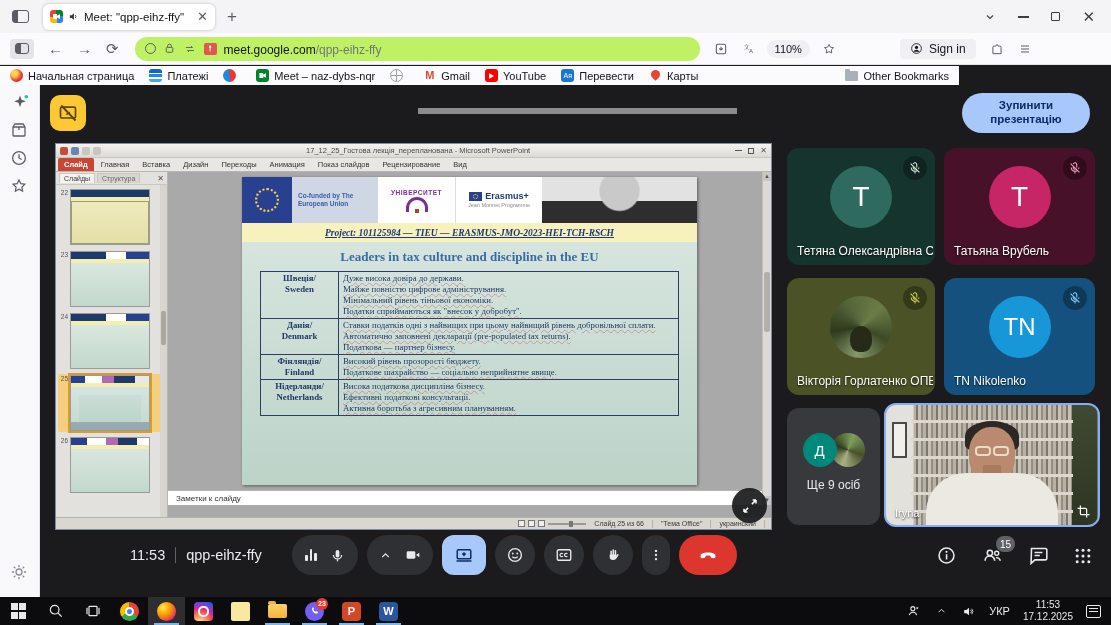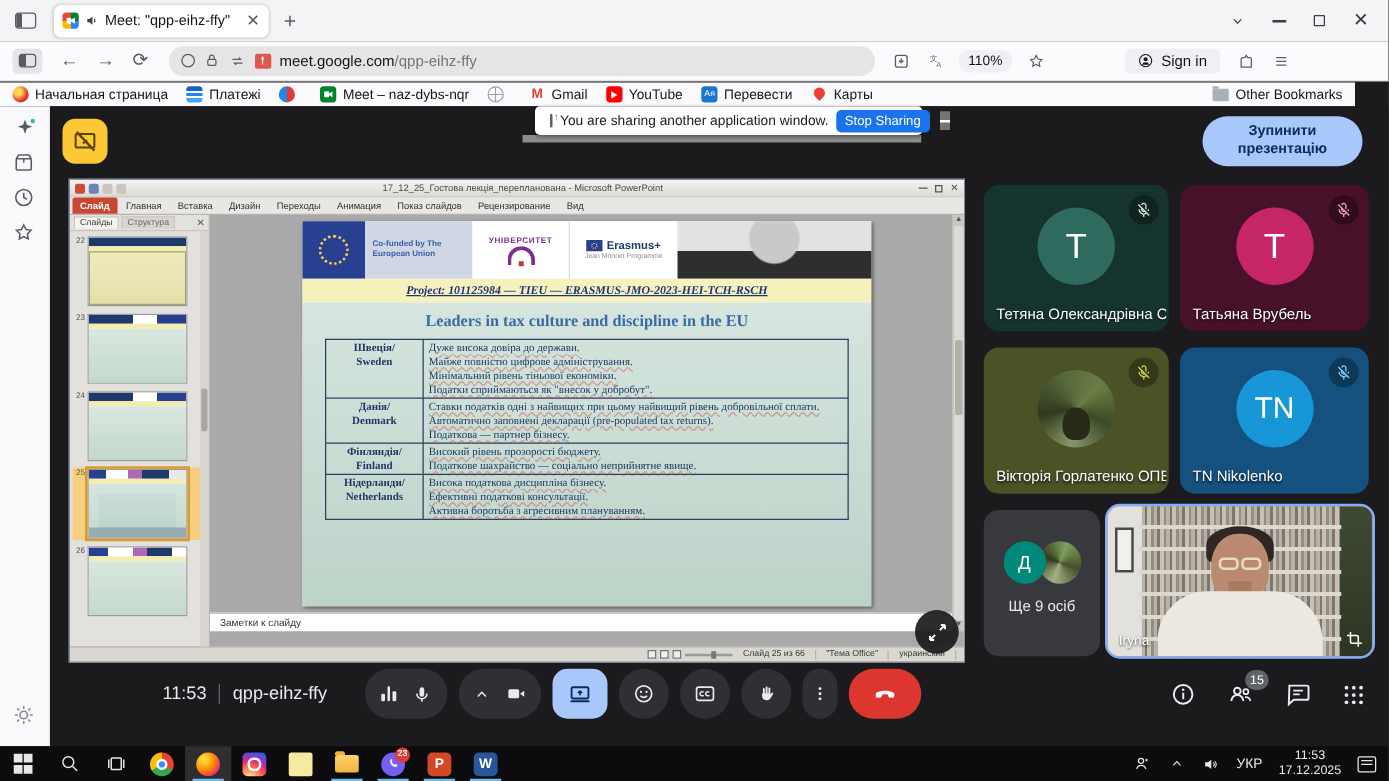--- a/index.html
+++ b/index.html
@@ -16,31 +16,31 @@
 .tclose{font-size:13px;color:#5b5b66}
 .newtab{font-size:17px;color:#5b5b66;margin-left:12px}
 .wctr{margin-left:auto;display:flex;align-items:center;gap:22px;padding-right:16px;color:#3c3c43}
 .mini{width:11px;height:2px;background:#3c3c43}
 .rest{width:9px;height:9px;border:1.2px solid #3c3c43;border-radius:1px}
 .xbig{font-size:15px;line-height:1}
 
 .nav{position:absolute;left:0;top:33px;width:1111px;height:32px;background:#fbfbfe;border-bottom:1px solid #e1e1e6;display:flex;align-items:center}
 .sbtn{width:24px;height:20px;background:#e4e4e9;border-radius:4px;display:flex;align-items:center;justify-content:center;margin-left:10px}
 .navic{color:#5b5b66;margin-left:14px;font-size:15px;line-height:1}
-.urlbar{margin-left:16px;width:565px;height:24px;background:#e5e5e5;border-radius:12px;display:flex;align-items:center;padding:0 10px;gap:7px}
+.urlbar{margin-left:16px;width:565px;height:24px;background:#bef264;border-radius:12px;display:flex;align-items:center;padding:0 10px;gap:7px}
 .urlhost{font-size:12px;color:#15141a}
 .urlpath{font-size:12px;color:#74737c}
 .ring{width:11px;height:11px;border:1.5px solid #5b5b66;border-radius:50%}
 .sharebox{width:13px;height:12px;background:#e2574c;border-radius:2px;position:relative}
 .sharebox::after{content:"";position:absolute;left:5px;top:2px;width:3px;height:7px;background:#fff;clip-path:polygon(50% 0,100% 45%,65% 45%,65% 100%,35% 100%,35% 45%,0 45%)}
 .zoompill{font-size:11px;color:#15141a;background:#f0f0f4;border-radius:10px;padding:3px 8px;margin-left:10px}
 .rnav{display:flex;align-items:center;gap:14px;margin-left:14px;color:#5b5b66}
 .signin{margin-left:64px;display:flex;align-items:center;gap:6px;background:#f0f0f4;border-radius:4px;padding:3px 10px;font-size:12px;color:#15141a}
 
-.bmbar{position:absolute;left:0;top:66px;width:1084px;height:19px;background:#fbfbfe;display:flex;align-items:center;padding:0 10px}
+.bmbar{position:absolute;left:0;top:66px;width:959px;height:19px;background:#fbfbfe;display:flex;align-items:center;padding:0 10px}
 .bmitems{display:flex;align-items:center;gap:15px}
 .bm{display:flex;align-items:center;gap:5px}
 .bmlabel{font-size:11px;color:#15141a;white-space:nowrap}
 .bmico{width:13px;height:13px;border-radius:3px;display:inline-block;position:relative;flex:none}
 .bmico.home{border-radius:50%;background:radial-gradient(circle at 35% 35%,#ffd54f 22%,#e53935 60%,#b71c1c)}
 .bmico.pay{background:linear-gradient(180deg,#1565c0 0 28%,#fff 28% 40%,#1e88e5 40% 62%,#fff 62% 74%,#42a5f5 74%)}
 .bmico.dot{border-radius:50%;background:conic-gradient(#e53935 0 50%,#1e88e5 0)}
 .bmico.meet{background:#00832d}
 .bmico.meet::after{content:"";position:absolute;inset:3px;background:#fff;clip-path:polygon(0 15%,55% 15%,55% 40%,100% 15%,100% 85%,55% 60%,55% 85%,0 85%)}
 .bmico.globe{border:1.5px solid #9aa0a6;border-radius:50%;background:linear-gradient(90deg,transparent 44%,#9aa0a6 44% 56%,transparent 56%),linear-gradient(0deg,transparent 44%,#9aa0a6 44% 56%,transparent 56%)}
@@ -385,29 +385,20 @@
         </svg>
       <svg class="fxi" style="top:92px" width="18" height="18" viewBox="0 0 24 24">
           <path d="M12 4l2.4 4.9 5.4.8-3.9 3.8.9 5.4-4.8-2.5-4.8 2.5.9-5.4L4.2 9.7l5.4-.8z" stroke="#5b5b66" stroke-width="1.6" fill="none"></path>
         </svg>
       <svg class="fxi" style="top:478px" width="18" height="18" viewBox="0 0 24 24">
           <circle cx="12" cy="12" r="4" stroke="#8a8a94" stroke-width="1.7" fill="none"></circle>
           <path d="M12 2.5v3M12 18.5v3M2.5 12h3M18.5 12h3M5 5l2.2 2.2M16.8 16.8L19 19M19 5l-2.2 2.2M7.2 16.8L5 19" stroke="#8a8a94" stroke-width="1.7"></path>
         </svg>
     </div>
 
-    <div class="toast">
-      <span class="grip"></span>
-      <span class="toastico"></span>
-      <span class="toastmsg">You are sharing another application window.</span>
-      <span class="stopshare">Stop Sharing</span>
-      <span class="toastmin">
-          <i></i>
-        </span>
-    </div>
     <div class="graystrip"></div>
 
     <div class="ybtn">
       <svg width="20" height="20" viewBox="0 0 24 24">
           <rect x="3" y="5" width="18" height="13" rx="1.5" stroke="#5f4300" stroke-width="2" fill="none"></rect>
           <path d="M10 14l4-3" stroke="#5f4300" stroke-width="2"></path>
           <path d="M4 3l17 18" stroke="#5f4300" stroke-width="2.2"></path>
         </svg>
     </div>
     <div class="stoppres">Зупинити презентацію</div>

